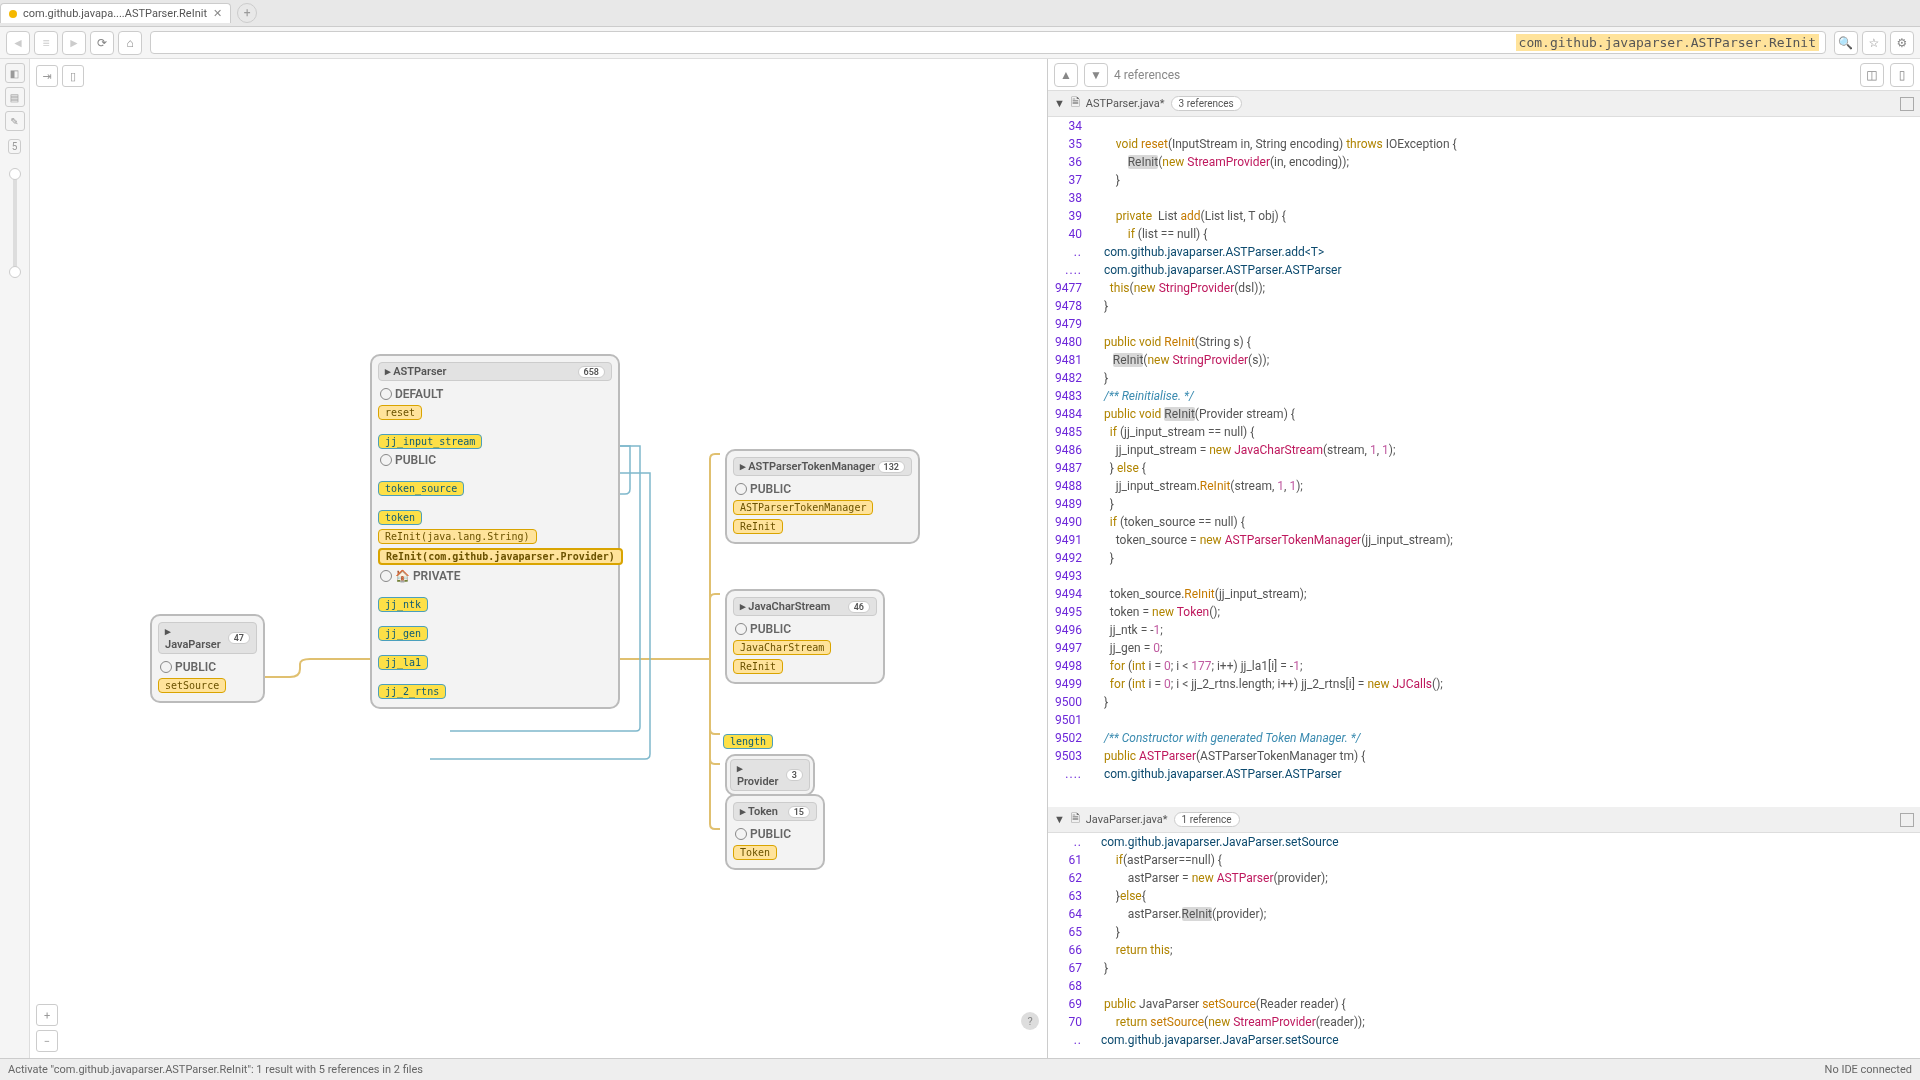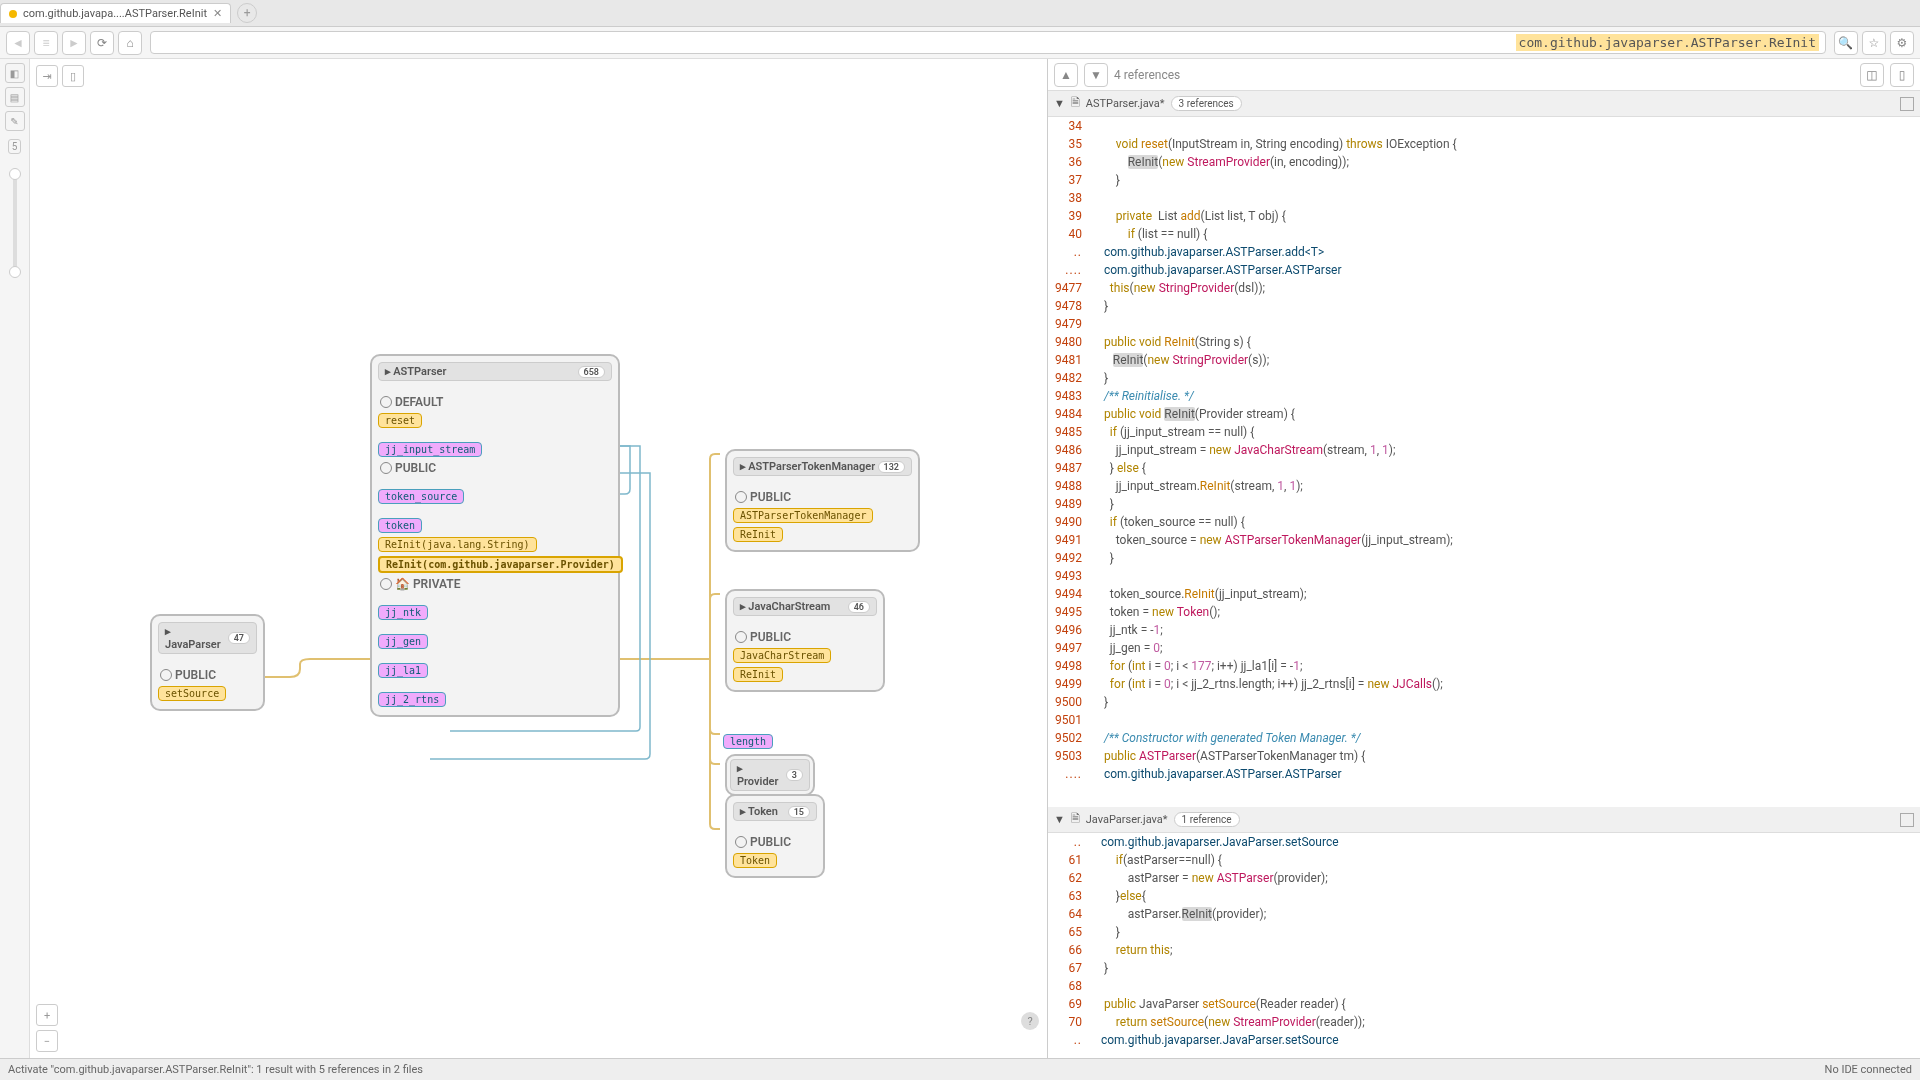--- a/index.html
+++ b/index.html
@@ -18,41 +18,41 @@
 .left-rail { width:30px; background:#f5f5f5; border-right:1px solid #ddd; display:flex; flex-direction:column; align-items:center; padding-top:4px; gap:4px; }
 .rail-ic { width:20px; height:20px; border:1px solid #ccc; border-radius:3px; display:flex; align-items:center; justify-content:center; color:#999; cursor:pointer; font-size:10px; }
 .slider { width:4px; height:110px; background:#ddd; border-radius:2px; margin-top:10px; position:relative; }
 .slider-thumb { width:12px; height:12px; background:#fff; border:1px solid #ccc; border-radius:50%; position:absolute; left:-4px; top:0; }
 .slider-thumb2 { width:12px; height:12px; background:#fff; border:1px solid #ccc; border-radius:50%; position:absolute; left:-4px; bottom:0; }
 .graph { flex:1; position:relative; background:#fff; overflow:hidden; }
 .graph-tb { position:absolute; top:6px; left:6px; display:flex; gap:4px; z-index:5; }
 .gbtn { width:22px; height:22px; border:1px solid #ccc; border-radius:3px; background:#fff; display:flex; align-items:center; justify-content:center; color:#999; cursor:pointer; font-size:11px; }
 .zoom-ctrl { position:absolute; left:6px; bottom:6px; display:flex; flex-direction:column; gap:4px; }
 .node-box { position:absolute; border:2px solid #bbb; border-radius:10px; background:#f3f3f3; padding:6px; }
-.node-title { background:#e2e2e2; border:1px solid #ccc; border-radius:4px; padding:2px 6px; font-size:11px; font-weight:600; margin-bottom:12px; display:flex; align-items:center; justify-content:space-between; }
+.node-title { background:#e2e2e2; border:1px solid #ccc; border-radius:4px; padding:2px 6px; font-size:11px; font-weight:600; margin-bottom:4px; display:flex; align-items:center; justify-content:space-between; }
 .badge { background:#fff; border:1px solid #ccc; border-radius:8px; padding:0 5px; font-size:9px; }
 .section-label { font-size:12px; font-weight:600; color:#666; padding:2px 2px; display:flex; align-items:center; gap:3px; }
 .section-label::before { content:""; display:inline-block; width:10px; height:10px; border:1px solid #888; border-radius:50%; }
 .chip { display:inline-block; border-radius:4px; padding:1px 6px; font-size:10px; font-family:monospace; margin:2px 0; border:1px solid; cursor:pointer; }
 .chip.yellow { background:#ffe39b; border-color:#d9a400; color:#6b5200; }
 .chip.yellow.bold { font-weight:700; border-width:2px; }
-.chip.cyan { background:#f0abfc; border-color:#4a9fbd; color:#0f5c75;margin-top:12px; }
+.chip.cyan { background:#fde047; border-color:#4a9fbd; color:#0f5c75;margin-top:12px; }
 .sub-box { border:2px solid #ccc; border-radius:8px; background:#eaeaea; padding:4px; margin:4px 0; }
 .inner-box { border:1px dashed #bbb; border-radius:6px; padding:3px; margin:3px 0; }
 .right { width:873px; border-left:1px solid #ccc; display:flex; flex-direction:column; background:#fff; }
 .ref-hdr { height:32px; border-bottom:1px solid #ddd; display:flex; align-items:center; padding:0 6px; gap:6px; color:#888; }
 .ref-hdr .spacer { flex:1; }
 .file-hdr { height:26px; background:#f0f0f0; border-bottom:1px solid #ddd; display:flex; align-items:center; padding:0 6px; gap:6px; font-size:11px; }
 .file-hdr .tri { cursor:pointer; }
 .file-hdr .cnt { background:#fff; border:1px solid #ccc; border-radius:10px; padding:1px 7px; font-size:10px; }
 .file-hdr .sp { flex:1; }
 .file-hdr .sq { width:14px; height:14px; border:1px solid #aaa; cursor:pointer; }
 .code { flex:1; overflow:auto; font-family:Menlo,Consolas,monospace; font-size:12px; line-height:18px; background:#fff; }
 .line { display:flex; }
-.ln { width:44px; text-align:right; padding-right:10px; color:#c2410c; user-select:none; flex-shrink:0; }
+.ln { width:44px; text-align:right; padding-right:10px; color:#6d28d9; user-select:none; flex-shrink:0; }
 .ln.ell { letter-spacing:1px; }
 .src { white-space:pre; color:#555; }
 .src .kw { color:#b08400; }
 .src .fn { color:#c47a00; }
 .src .ty { color:#be185d; }
 .src .nm { color:#c05aa0; }
 .src .cm { color:#3b8bb0; font-style:italic; }
 .src .hl { background:#d8d8d8; border-radius:2px; }
 .src .ctx { color:#0c4a6e; }
 .status { height:22px; background:#eee; border-top:1px solid #ccc; display:flex; align-items:center; padding:0 8px; font-size:11px; color:#666; }

